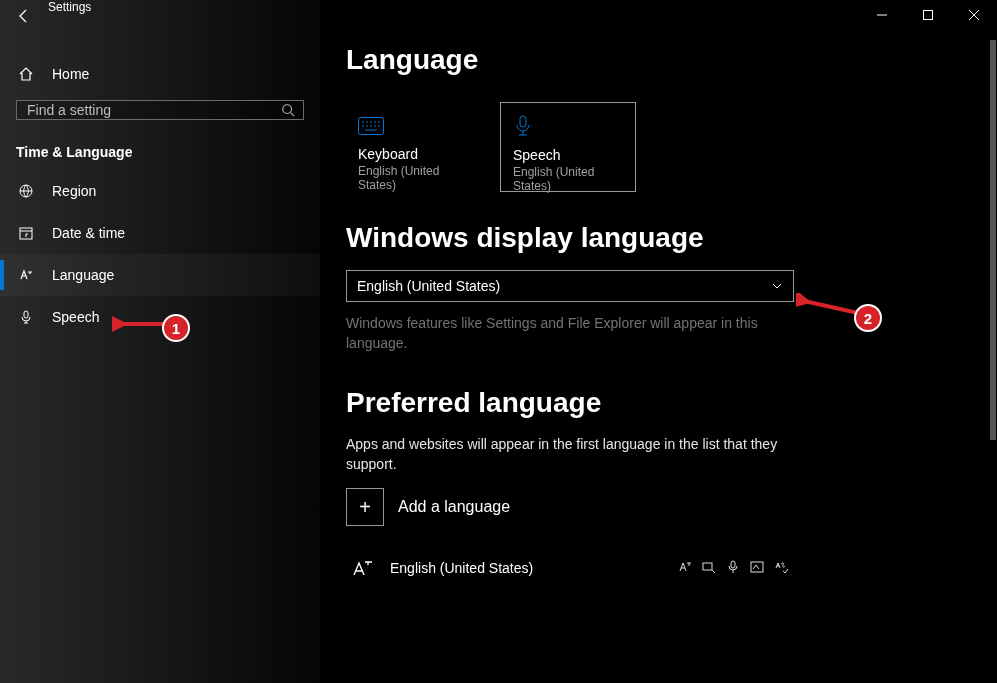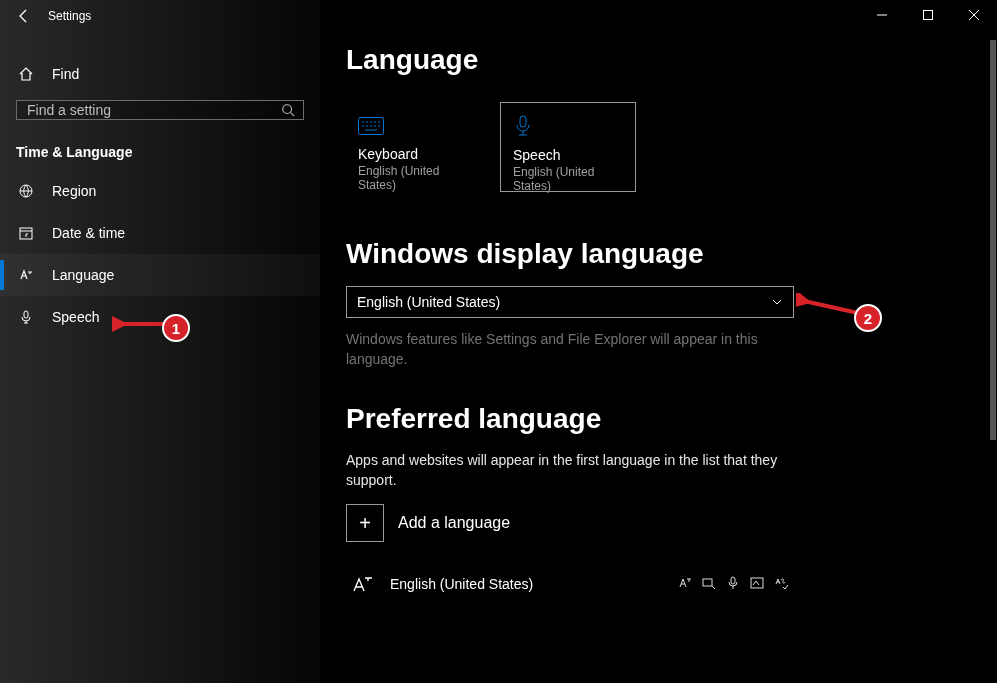--- a/index.html
+++ b/index.html
@@ -14,21 +14,21 @@
   .sidebar {
     position: absolute; left: 0; top: 0; width: 320px; height: 683px;
     background: linear-gradient(to right, rgba(75,75,75,0.55), rgba(10,10,10,0.55));
   }
   .main {
     position: absolute; left: 320px; top: 0; right: 0; height: 683px;
     background: #000;
     overflow: hidden;
   }
   
-  .titlebar { display:flex; align-items:center; height:32px; }
+  .titlebar { display:flex; height:32px; }
   .titlebar .back {
     width: 48px; display:flex; align-items:center; justify-content:center;
     height:32px; cursor:pointer;
   }
   .titlebar .title { font-size: 12px; color:#fff; }
   .win-controls { position:absolute; top:0; right:0; display:flex; }
   .win-btn { width:46px; height:30px; display:flex; align-items:center; justify-content:center; cursor:pointer;}
   .win-btn svg { stroke:#fff; }
   
   .home-row { display:flex; align-items:center; padding: 12px 16px; margin-top:22px; cursor:pointer;}
@@ -52,21 +52,21 @@
     position:relative; color:#fff; font-size:14px;
   }
   .nav-item .icon { width:20px; display:flex; justify-content:center; margin-right:16px;}
   .nav-item.selected::before {
     content:""; position:absolute; left:0; top:6px; bottom:6px; width:4px; background:#0078d4;
   }
   .nav-item.selected { background: rgba(255,255,255,0.04);}
   
   .main-inner { padding: 44px 26px 0 26px; position:relative; height:100%;}
   h1 { font-size:28px; font-weight:600; margin-bottom:26px;}
-  .tile-row { display:flex; gap:18px; margin-bottom:46px;}
+  .tile-row { display:flex; gap:18px; margin-bottom:30px;}
   .tile { width:136px; height:90px; padding:10px 12px; cursor:pointer;}
   .tile.selected { border:1px solid #999; }
   .tile .tile-icon { height:28px; display:flex; align-items:center;}
   .tile .tile-title { font-size:14px; margin-top:6px;}
   .tile .tile-sub { font-size:12px; color:#a0a0a0; margin-top:2px;}
   h2 { font-size:28px; font-weight:600; margin-bottom:16px;}
   .dropdown {
     width:448px; height:32px; border:1px solid #999; background:#000;
     display:flex; align-items:center; padding:0 10px; font-size:14px;
     justify-content:space-between; cursor:pointer; margin-bottom:12px;
@@ -105,21 +105,21 @@
     </div>
     <div class="title">Settings</div>
   </div>
 
   <div class="home-row">
     <span class="icon">
       <svg width="16" height="16" viewBox="0 0 16 16">
           <path d="M2 8 L8 2 L14 8 M4 7 V14 H12 V7" stroke="#fff" stroke-width="1.2" fill="none"></path>
         </svg>
     </span>
-    <span class="label">Find</span>
+    <span class="label">Home</span>
   </div>
 
   <div class="search-box">
     <input type="text" placeholder="Find a setting" style="">
     <svg width="14" height="14" viewBox="0 0 16 16">
         <circle cx="7" cy="7" r="5" stroke="#bbb" stroke-width="1.3" fill="none"></circle>
         <path d="M11 11 L15 15" stroke="#bbb" stroke-width="1.3"></path>
       </svg>
   </div>
 

